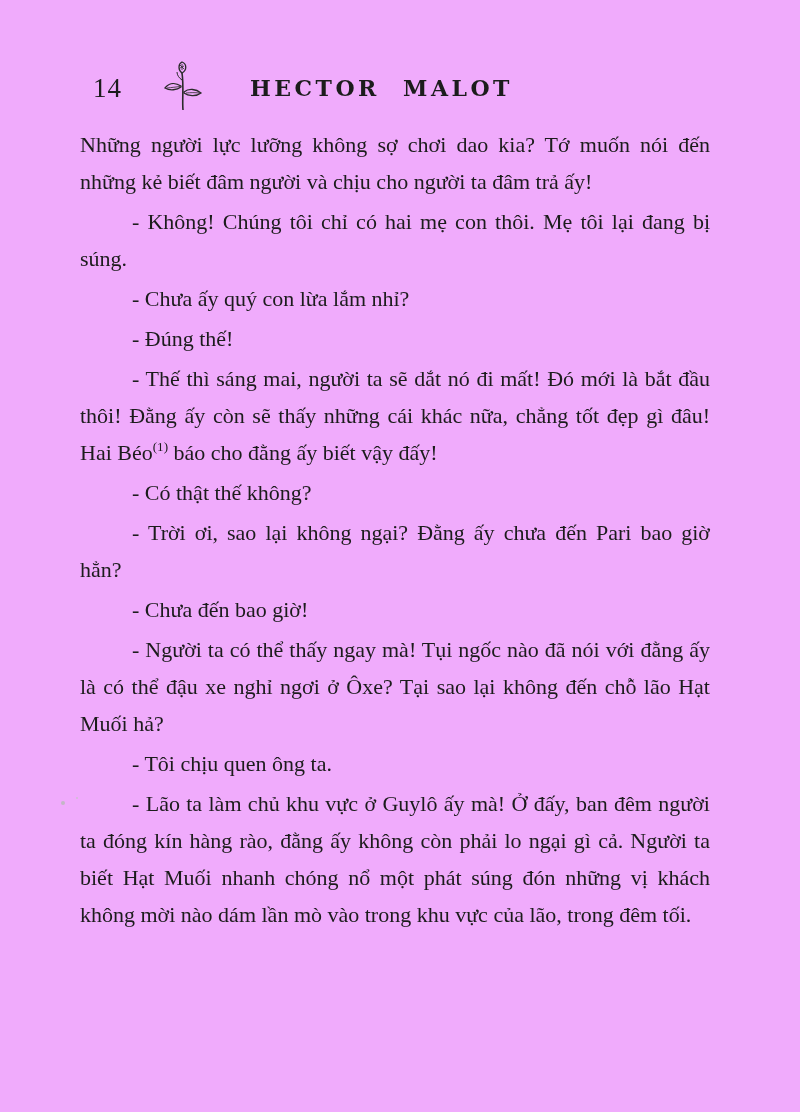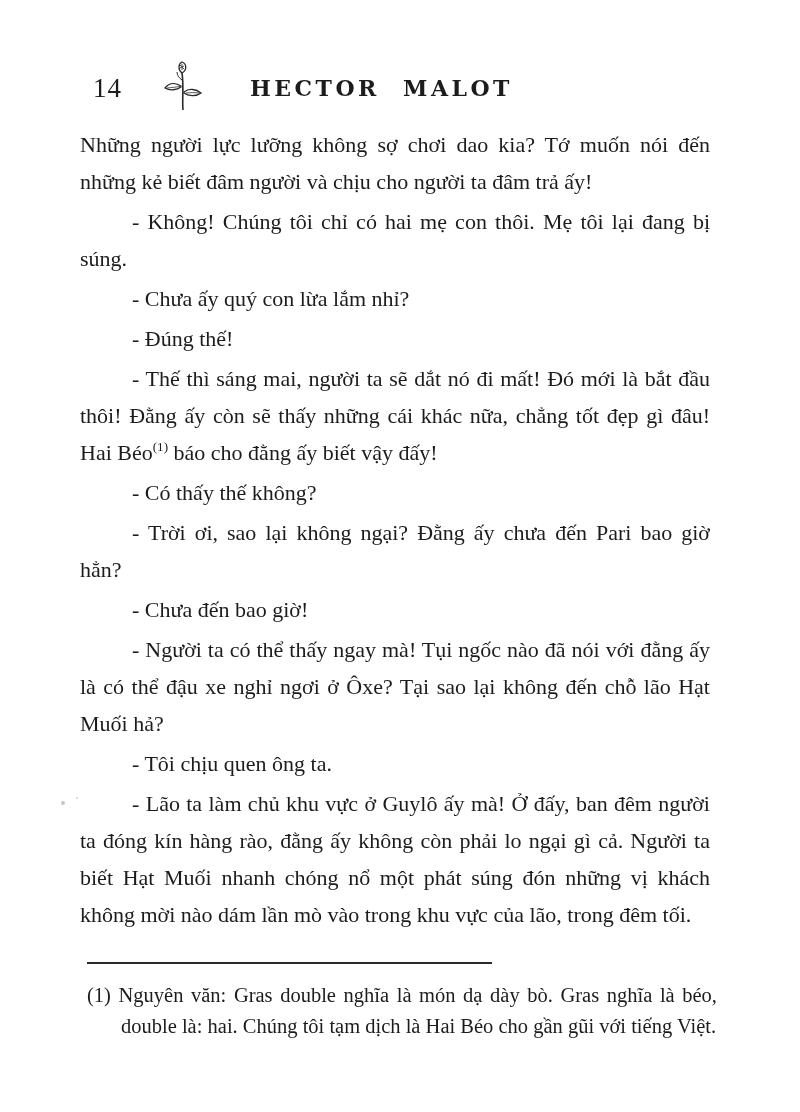--- a/index.html
+++ b/index.html
@@ -2,21 +2,21 @@
 <html><head>
 <meta charset="utf-8">
 <style>
   * { box-sizing: border-box; margin: 0; padding: 0; }
   html, body { background: #e8e8e8; }
   .page {
     position: relative;
     width: 800px;
     height: 1112px;
     margin: 0 auto;
-    background: #ffffff;
+    background: #f0abfc;
     color: #1c1c1c;
     font-family: "Liberation Serif", "DejaVu Serif", serif;
     overflow: hidden;
   }
   
   .header {
     position: absolute;
     top: 68px;
     left: 93px;
     right: 85px;
@@ -117,28 +117,24 @@
     </span>
     <span class="running-title">HECTOR MALOT</span>
   </div>
 
   <div class="body-text">
     <p>Những người lực lưỡng không sợ chơi dao kia? Tớ muốn nói đến những kẻ biết đâm người và chịu cho người ta đâm trả ấy!</p>
     <p class="indent">- Không! Chúng tôi chỉ có hai mẹ con thôi. Mẹ tôi lại đang bị súng.</p>
     <p class="indent">- Chưa ấy quý con lừa lắm nhỉ?</p>
     <p class="indent">- Đúng thế!</p>
     <p class="indent"><span>- Thế thì sáng mai, người ta sẽ dắt nó đi mất! Đó mới là bắt đầu thôi! Đằng ấy còn sẽ thấy những cái khác nữa, chẳng tốt đẹp gì đâu! Hai Béo</span><sup class="note-ref">(1)</sup><span> báo cho đằng ấy biết vậy đấy!</span></p>
-    <p class="indent">- Có thấy thế không?</p>
+    <p class="indent">- Có thật thế không?</p>
     <p class="indent">- Trời ơi, sao lại không ngại? Đằng ấy chưa đến Pari bao giờ hẳn?</p>
     <p class="indent">- Chưa đến bao giờ!</p>
     <p class="indent">- Người ta có thể thấy ngay mà! Tụi ngốc nào đã nói với đằng ấy là có thể đậu xe nghỉ ngơi ở Ôxe? Tại sao lại không đến chỗ lão Hạt Muối hả?</p>
     <p class="indent">- Tôi chịu quen ông ta.</p>
     <p class="indent">- Lão ta làm chủ khu vực ở Guylô ấy mà! Ở đấy, ban đêm người ta đóng kín hàng rào, đằng ấy không còn phải lo ngại gì cả. Người ta biết Hạt Muối nhanh chóng nổ một phát súng đón những vị khách không mời nào dám lần mò vào trong khu vực của lão, trong đêm tối.</p>
   </div>
 
   <div class="scan-artifact"></div>
 
-  <div class="footnote-block">
-    <div class="footnote-separator"></div>
-    <div class="footnote"><span>(1)</span><span> Nguyên văn: Gras double nghĩa là món dạ dày bò. Gras nghĩa là béo, double là: hai. Chúng tôi tạm dịch là Hai Béo cho gần gũi với tiếng Việt.</span></div>
-  </div>
 
 </div>
 
 </body></html>

